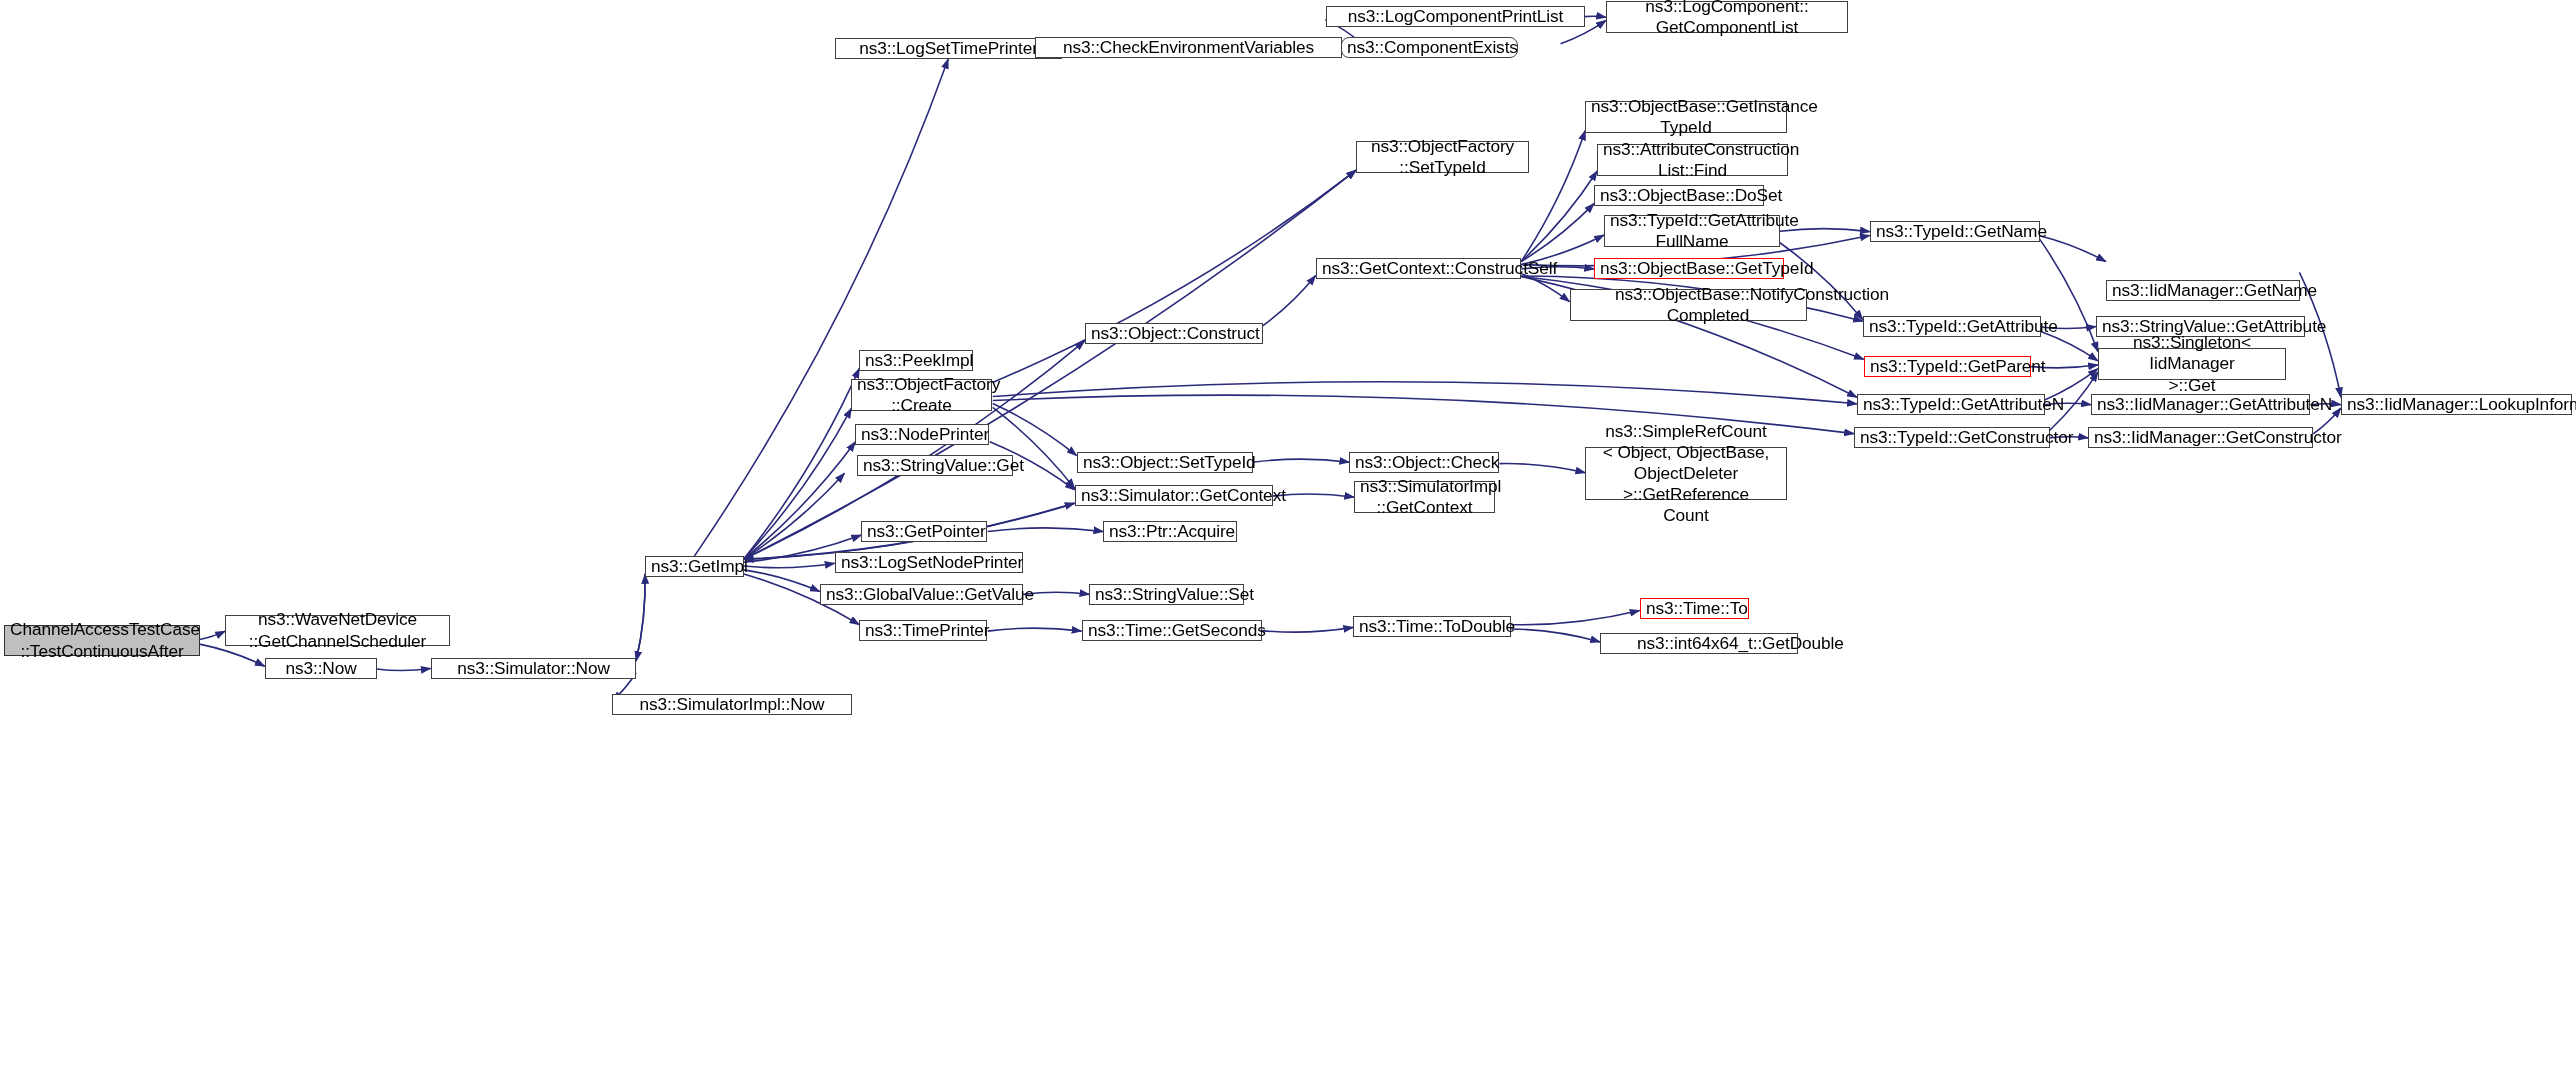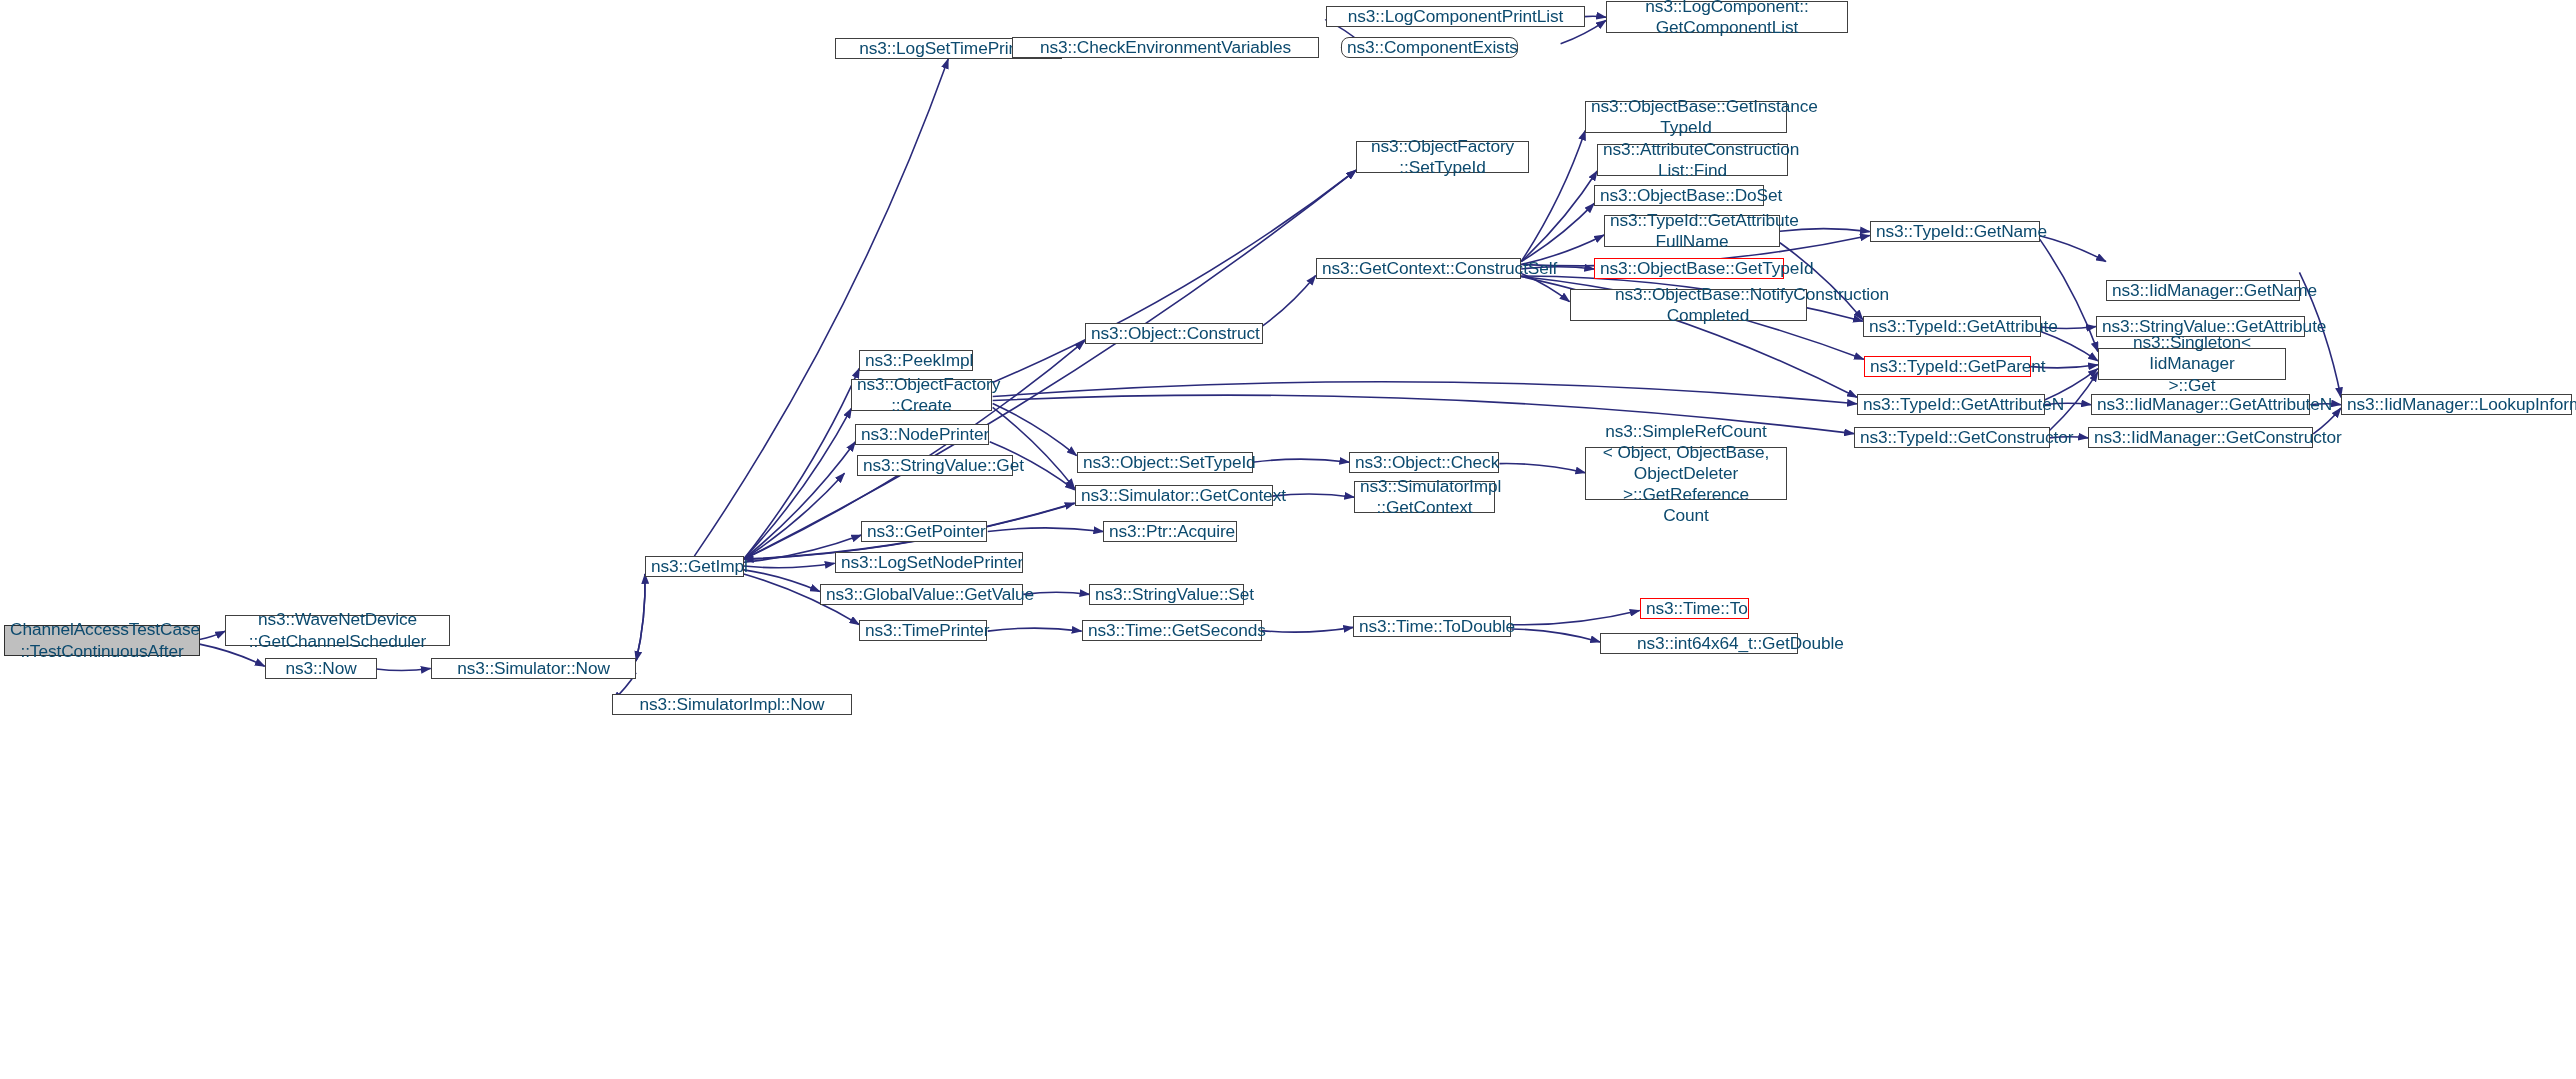--- a/index.html
+++ b/index.html
@@ -17,21 +17,21 @@
     position:absolute;
     box-sizing:border-box;
     border:1.6px solid #404040;
     background:#ffffff;
     display:flex;
     align-items:center;
     justify-content:flex-start;
     text-align:center;
     font-size:17.3px;
     line-height:1.22;
-    color:#0c4a6e;
+    color:#000000;
     white-space:pre-line;
     padding:1px 5px;
     letter-spacing:-0.1px;
   }
   .node.root{ background:#bfbfbf; border-color:#303030; }
   .node.hl{ border:1.8px solid #ff0000; }
   .node .lbl{ display:block; width:100%; }
 </style>
 </head>
 <body>
@@ -113,21 +113,21 @@
   <div id="node-layer">
       <div class="node root" style="left: 4px; top: 625px; width: 196px; height: 31px;"><span class="lbl">ChannelAccessTestCase
 ::TestContinuousAfter</span></div>
       <div class="node" style="left: 225px; top: 615px; width: 225px; height: 31px;"><span class="lbl">ns3::WaveNetDevice
 ::GetChannelScheduler</span></div>
       <div class="node" style="left: 265px; top: 658px; width: 112px; height: 21px;"><span class="lbl">ns3::Now</span></div>
       <div class="node" style="left: 431px; top: 658px; width: 205px; height: 21px;"><span class="lbl">ns3::Simulator::Now</span></div>
       <div class="node" style="left: 612px; top: 694px; width: 240px; height: 21px;"><span class="lbl">ns3::SimulatorImpl::Now</span></div>
       <div class="node" style="left: 645px; top: 556px; width: 99px; height: 21px;"><span class="lbl">ns3::GetImpl</span></div>
       <div class="node" style="left: 835px; top: 38px; width: 227px; height: 21px;"><span class="lbl">ns3::LogSetTimePrinter</span></div>
-      <div class="node" style="left: 1012px; top: 37px; width: 307px; height: 21px;"><span class="lbl">ns3::CheckEnvironmentVariables</span></div>
+      <div class="node" style="left: 1035px; top: 37px; width: 307px; height: 21px;"><span class="lbl">ns3::CheckEnvironmentVariables</span></div>
       <div class="node" style="left: 1326px; top: 6px; width: 259px; height: 21px;"><span class="lbl">ns3::LogComponentPrintList</span></div>
       <div class="node" style="left: 1341px; top: 37px; width: 177px; height: 21px; border-radius: 8px;"><span class="lbl">ns3::ComponentExists</span></div>
       <div class="node" style="left: 1606px; top: 1.2px; width: 242px; height: 32px;"><span class="lbl">ns3::LogComponent::
 GetComponentList</span></div>
       <div class="node" style="left: 1356px; top: 141px; width: 173px; height: 32px;"><span class="lbl">ns3::ObjectFactory
 ::SetTypeId</span></div>
       <div class="node" style="left: 1585px; top: 101px; width: 202px; height: 32px;"><span class="lbl">ns3::ObjectBase::GetInstance
 TypeId</span></div>
       <div class="node" style="left: 1597px; top: 144px; width: 191px; height: 32px;"><span class="lbl">ns3::AttributeConstruction
 List::Find</span></div>

